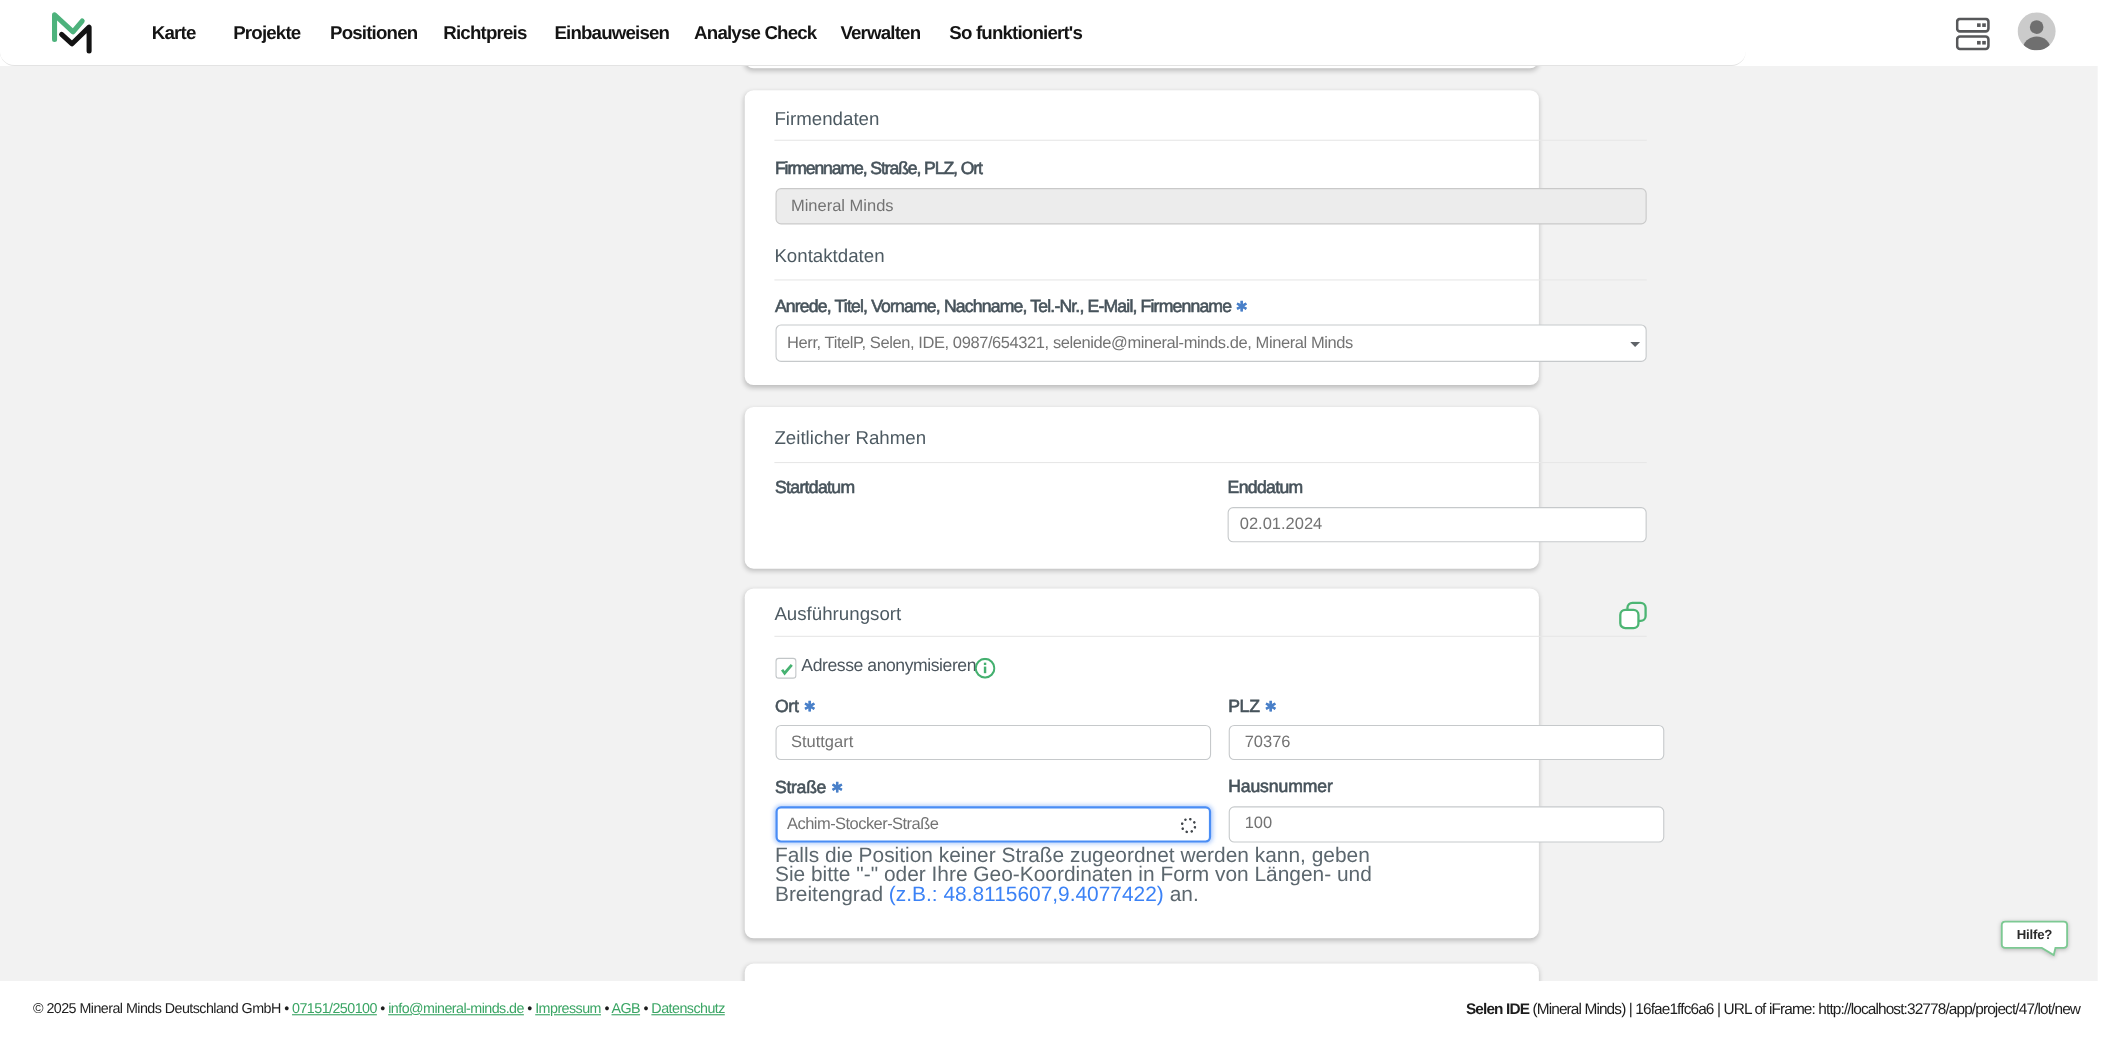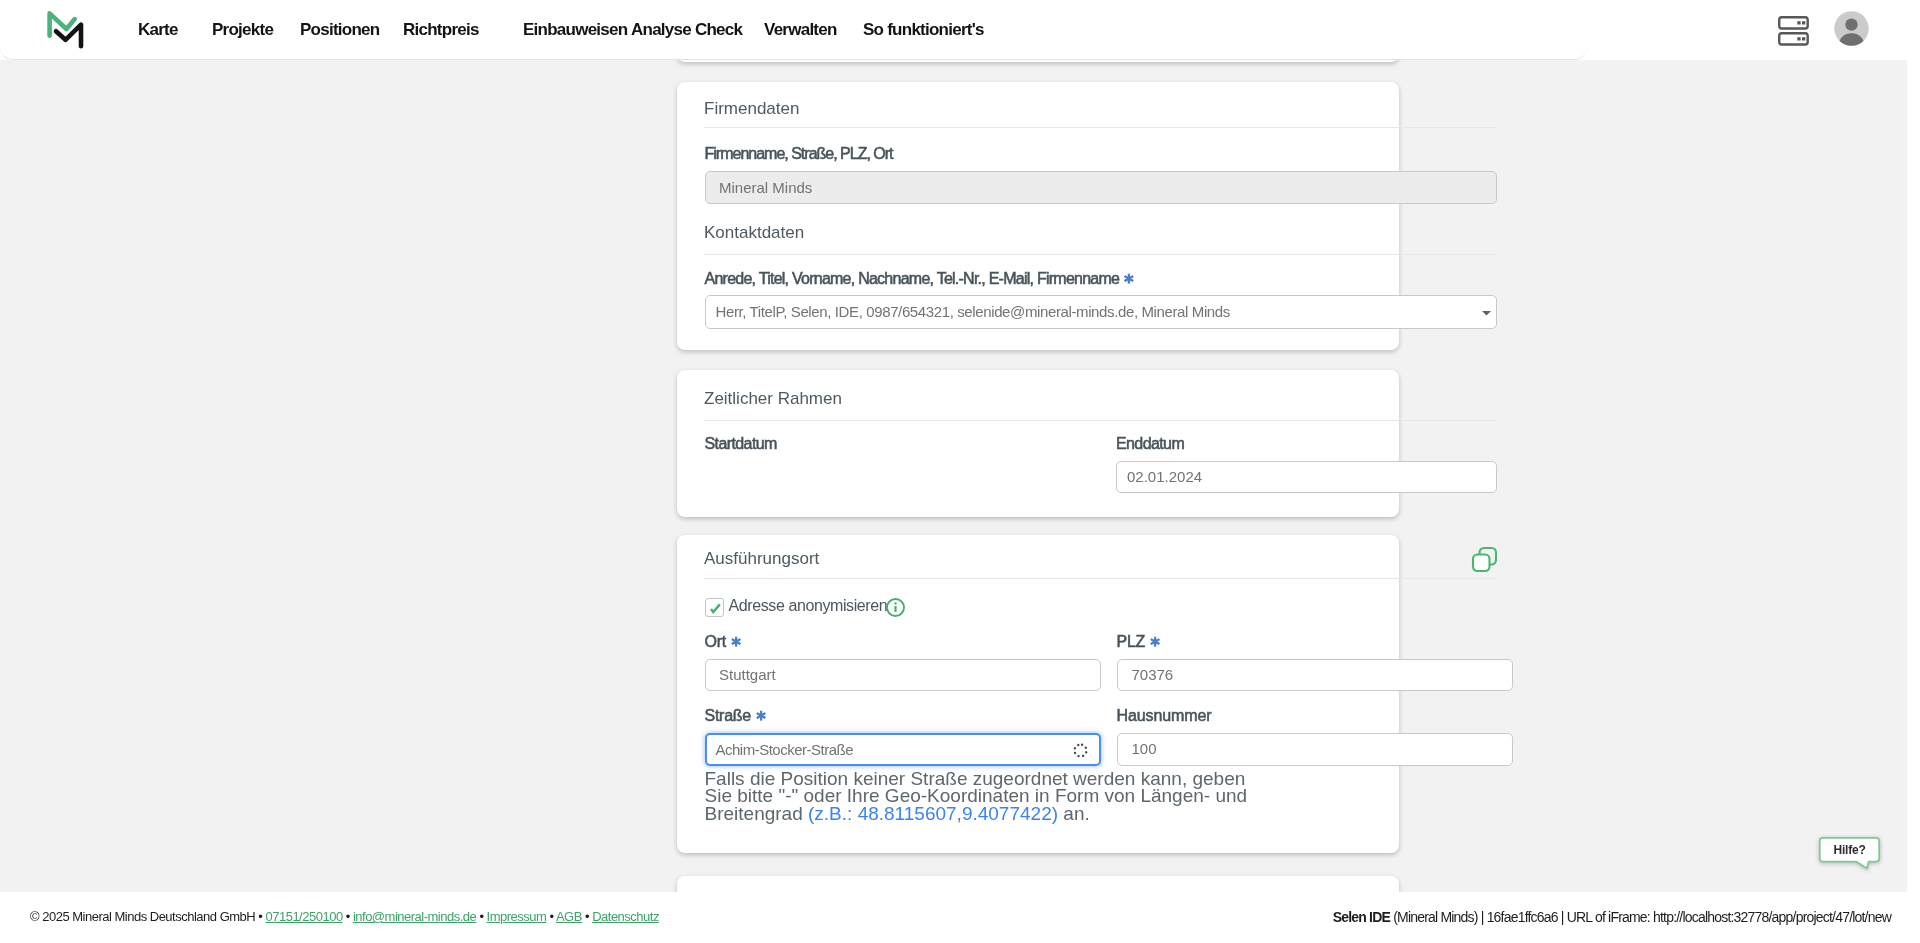--- a/index.html
+++ b/index.html
@@ -102,21 +102,21 @@
 
 <div id="header">
   <svg class="abs" style="left:44px; top:8px;" width="44" height="44" viewBox="0 0 44 44">
     <path d="M5.6 27.8 L5.6 5.4 L22.4 21 L30.7 11.1" fill="none" stroke="#4db27c" stroke-width="4.6" stroke-linecap="round" stroke-linejoin="round"></path>
     <path d="M12 23.3 L21.5 31.8 L37 16.7 L37 38.3" fill="none" stroke="#131313" stroke-width="4.6" stroke-linecap="round" stroke-linejoin="round"></path>
   </svg>
   <span class="nav" style="left:138px;">Karte</span>
   <span class="nav" style="left:212px;">Projekte</span>
   <span class="nav" style="left:300px;">Positionen</span>
   <span class="nav" style="left:403px;">Richtpreis</span>
-  <span class="nav" style="left:504px;margin-left:19px;">Einbauweisen</span>
+  <span class="nav" style="left:504px;">Einbauweisen</span>
   <span class="nav" style="left:631px;">Analyse Check</span>
   <span class="nav" style="left:764px;">Verwalten</span>
   <span class="nav" style="left:863px;">So funktioniert's</span>
 
   <svg class="abs" style="left:1778px; top:16px;" width="31" height="31" viewBox="0 0 31 31">
     <rect x="1.2" y="1.2" width="28.5" height="11.3" rx="2.6" fill="none" stroke="#57585a" stroke-width="2.4"></rect>
     <rect x="1.2" y="17.2" width="28.5" height="11.3" rx="2.6" fill="none" stroke="#57585a" stroke-width="2.4"></rect>
     <rect x="19.3" y="5.2" width="3.3" height="3.3" fill="#57585a"></rect>
     <rect x="24" y="5.2" width="3.3" height="3.3" fill="#57585a"></rect>
     <rect x="19.3" y="21.2" width="3.3" height="3.3" fill="#57585a"></rect>

